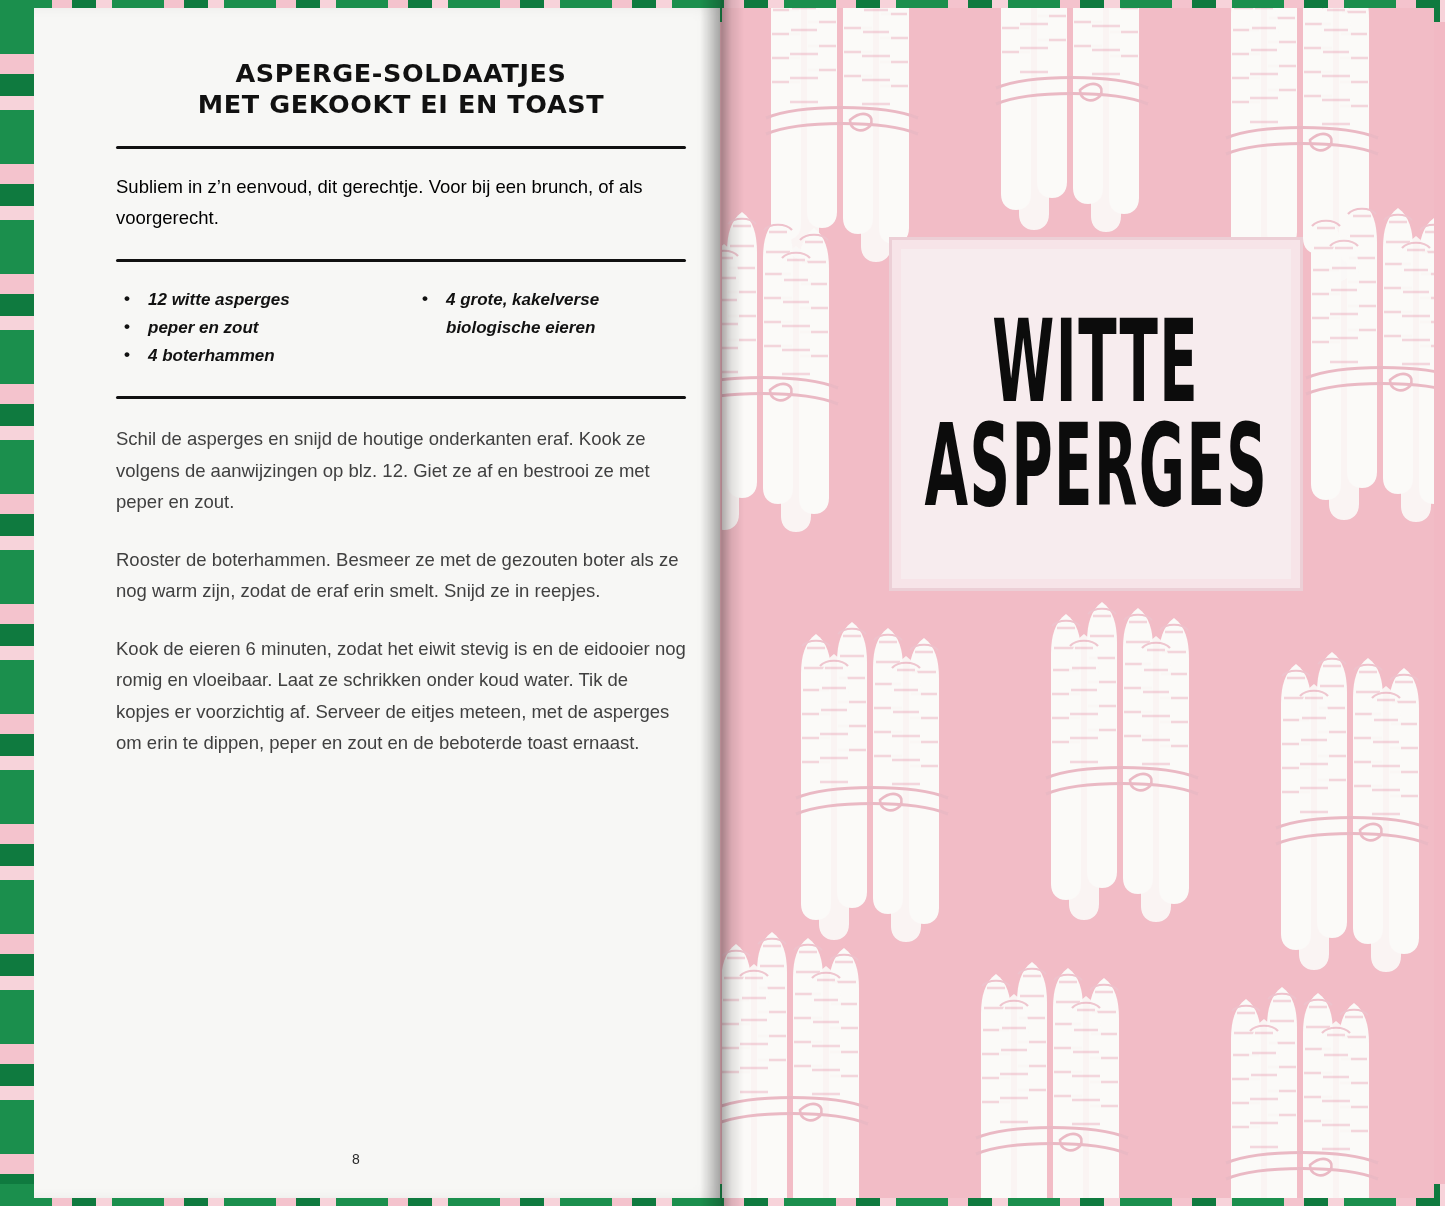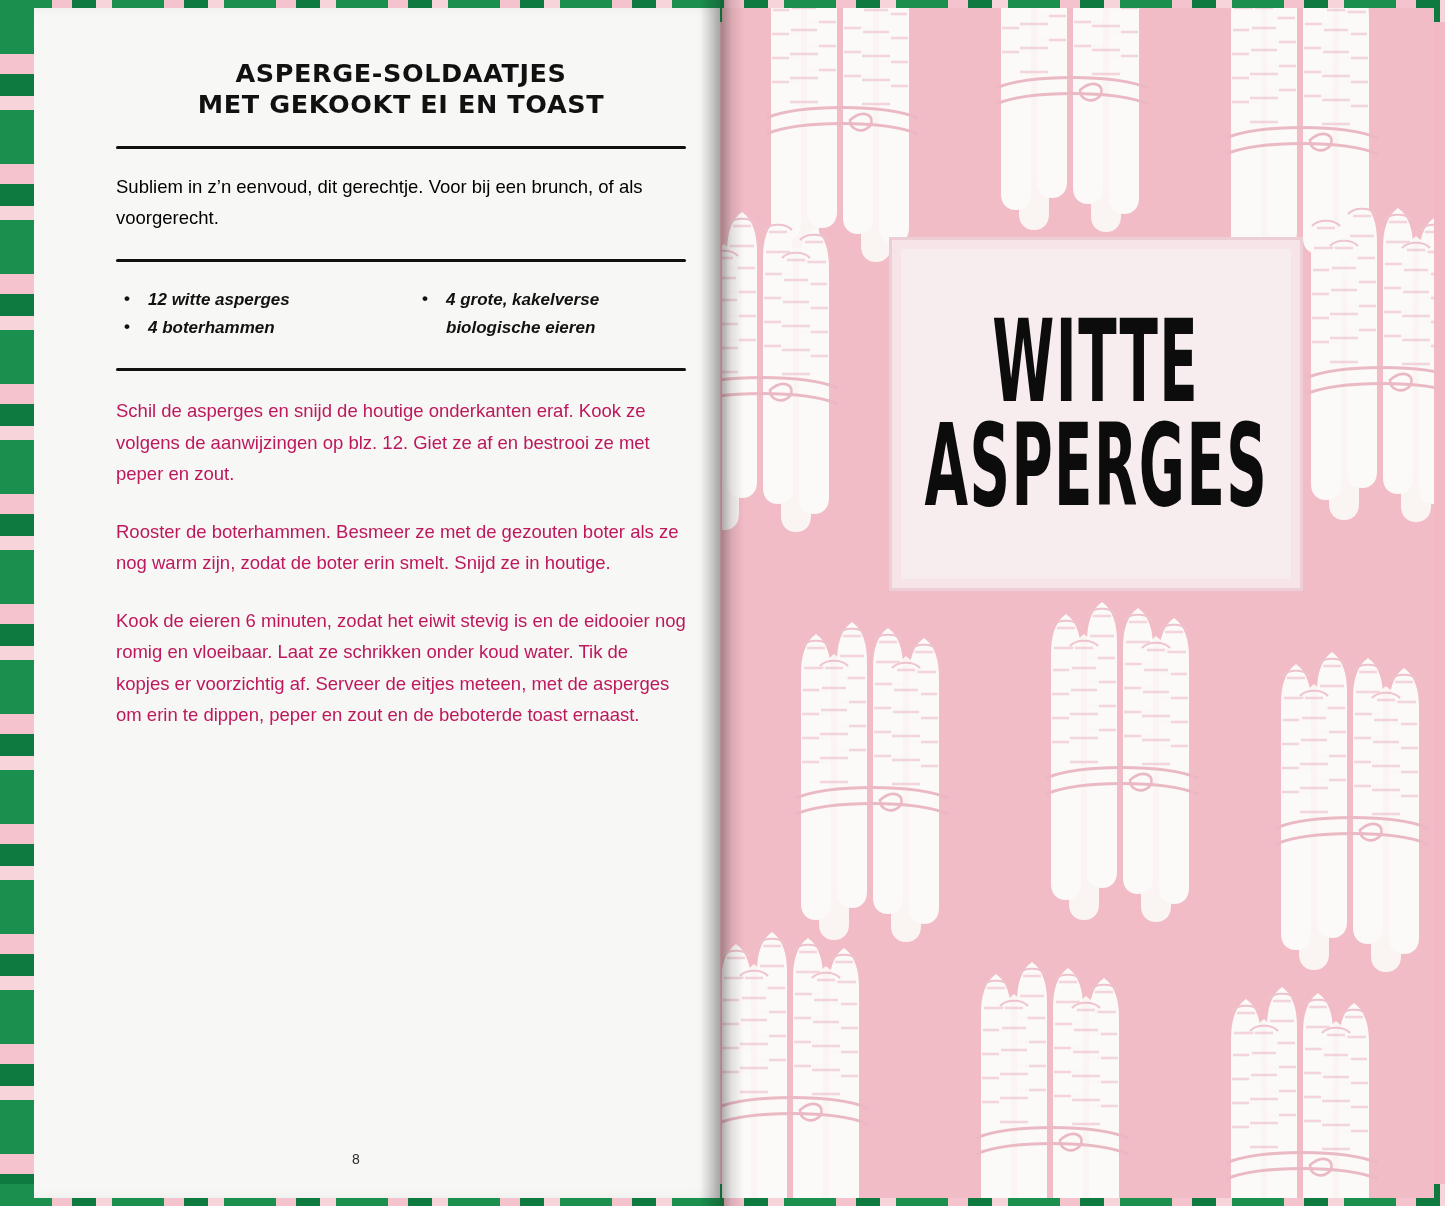--- a/index.html
+++ b/index.html
@@ -142,21 +142,21 @@
     top: -1px;
     font-size: 17px;
     font-style: normal;
     font-weight: bold;
   }
 
   .steps { margin-top: 24px; }
   .steps p {
     font-size: 18.5px;
     line-height: 31.5px;
-    color: #be185d;
+    color: #404040;
     margin: 0 0 26px 0;
   }
   .steps p:last-child { margin-bottom: 0; }
   .page-number-pos {
     position: absolute;
     left: 318px;
     top: 1143px;
     font-size: 14px;
     color: #2a2a2a;
   }
@@ -237,32 +237,33 @@
 
       <div class="rule"></div>
 
       <p class="intro">Subliem in z’n eenvoud, dit gerechtje. Voor bij een brunch, of als voorgerecht.</p>
 
       <div class="rule thin"></div>
 
       <div class="ingredients">
         <ul class="ing-col">
           <li>12 witte asperges</li>
+          <li>peper en zout</li>
           <li>4 boterhammen</li>
         </ul>
         <ul class="ing-col">
           <li>4 grote, kakelverse biologische eieren</li>
         </ul>
       </div>
 
       <div class="rule thin"></div>
 
       <div class="steps">
         <p>Schil de asperges en snijd de houtige onderkanten eraf. Kook ze volgens de aanwijzingen op blz. 12. Giet ze af en bestrooi ze met peper en zout.</p>
-        <p>Rooster de boterhammen. Besmeer ze met de gezouten boter als ze nog warm zijn, zodat de boter erin smelt. Snijd ze in houtige.</p>
+        <p>Rooster de boterhammen. Besmeer ze met de gezouten boter als ze nog warm zijn, zodat de eraf erin smelt. Snijd ze in reepjes.</p>
         <p>Kook de eieren 6 minuten, zodat het eiwit stevig is en de eidooier nog romig en vloeibaar. Laat ze schrikken onder koud water. Tik de kopjes er voorzichtig af. Serveer de eitjes meteen, met de asperges om erin te dippen, peper en zout en de beboterde toast ernaast.</p>
       </div>
 
     </div>
 
     <div class="page-number-pos">8</div>
   </div>
 
   <div class="page-right">
 

